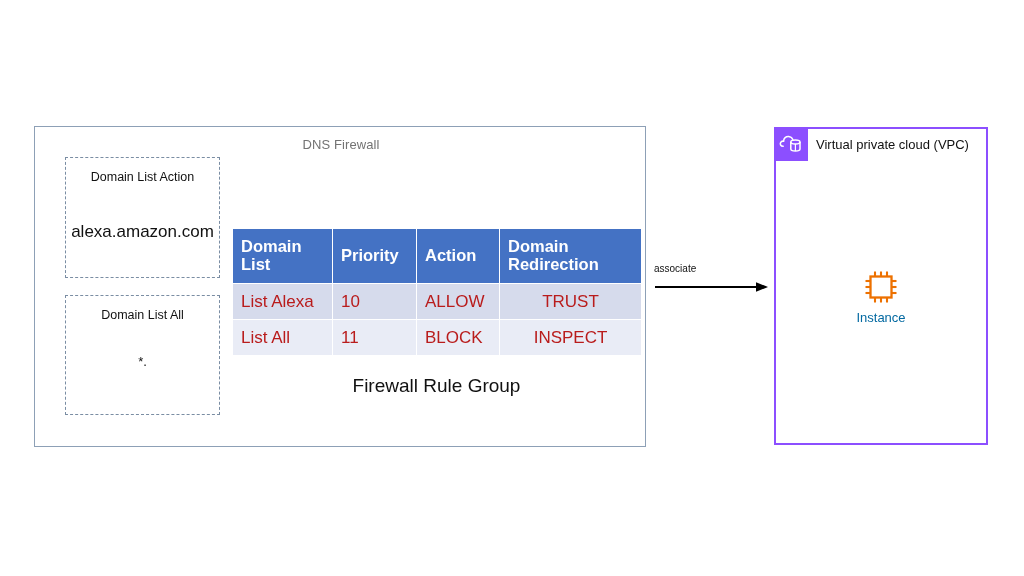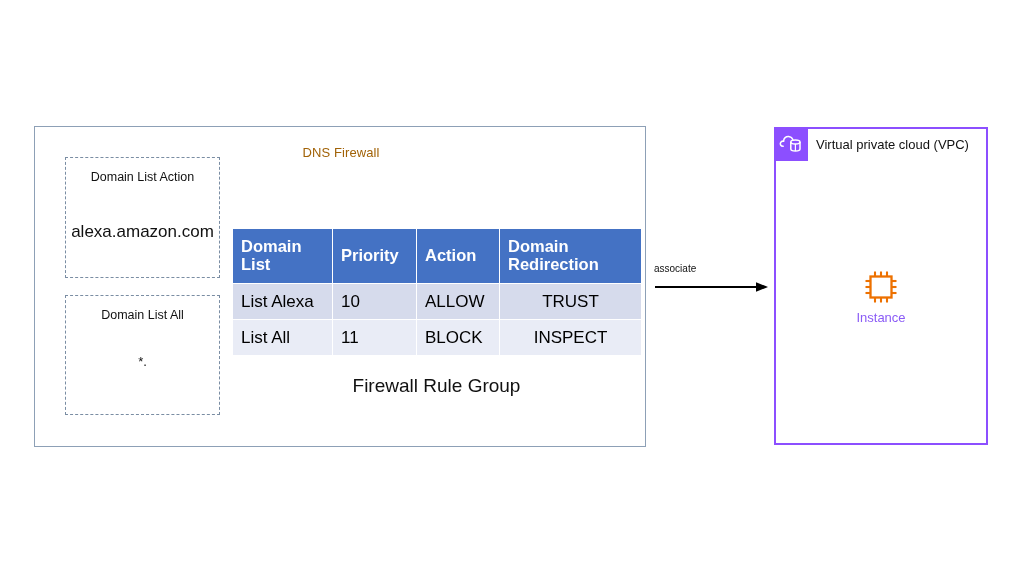--- a/index.html
+++ b/index.html
@@ -23,25 +23,25 @@
     top: 126px;
     width: 612px;
     height: 321px;
     border: 1.5px solid #8da0b6;
     background: #ffffff;
     box-sizing: border-box;
   }
   #dns-firewall-title {
     position: absolute;
     left: 0;
-    top: 18px;
+    top: 10px;
     width: 612px;
     text-align: center;
     font-size: 13px;
-    color: #a16207;
+    color: #737373;
     letter-spacing: .1px;
   }
 
   
   .domain-list-box {
     position: absolute;
     border: 1.6px dashed #7a8da3;
     background: #ffffff;
     box-sizing: border-box;
   }
@@ -89,21 +89,21 @@
     text-align: left;
     padding: 5px 8px 7px 8px;
     height: 42px;
     line-height: 1.12;
   }
   #firewall-rules-table thead th.th-redirection { text-align: left; }
   #firewall-rules-table tbody td {
     font-size: 17px;
     height: 29px;
     padding: 3px 8px;
-    color: #000000;
+    color: #b91c1c;
     text-align: left;
   }
   #firewall-rules-table tbody td.td-center { text-align: center; }
   #firewall-rules-table tbody tr.row-0 td { background: #d6dbec; }
   #firewall-rules-table tbody tr.row-1 td { background: #e9ecf6; }
 
   .col-domain-list  { width: 100px; }
   .col-priority     { width: 84px;  }
   .col-action       { width: 83px;  }
   .col-redirection  { width: 142px; }
@@ -173,21 +173,21 @@
     width: 72px;
     text-align: center;
   }
   #instance-icon {
     display: block;
     margin: 0 auto;
   }
   #instance-label {
     margin-top: 4px;
     font-size: 13px;
-    color: #8b5cf6;
+    color: #0369a1;
     font-family: "Liberation Sans", sans-serif;
   }
 </style>
 </head>
 <body>
 
 <div id="dns-firewall-box">
   <div id="dns-firewall-title">DNS Firewall</div>
 </div>
 

